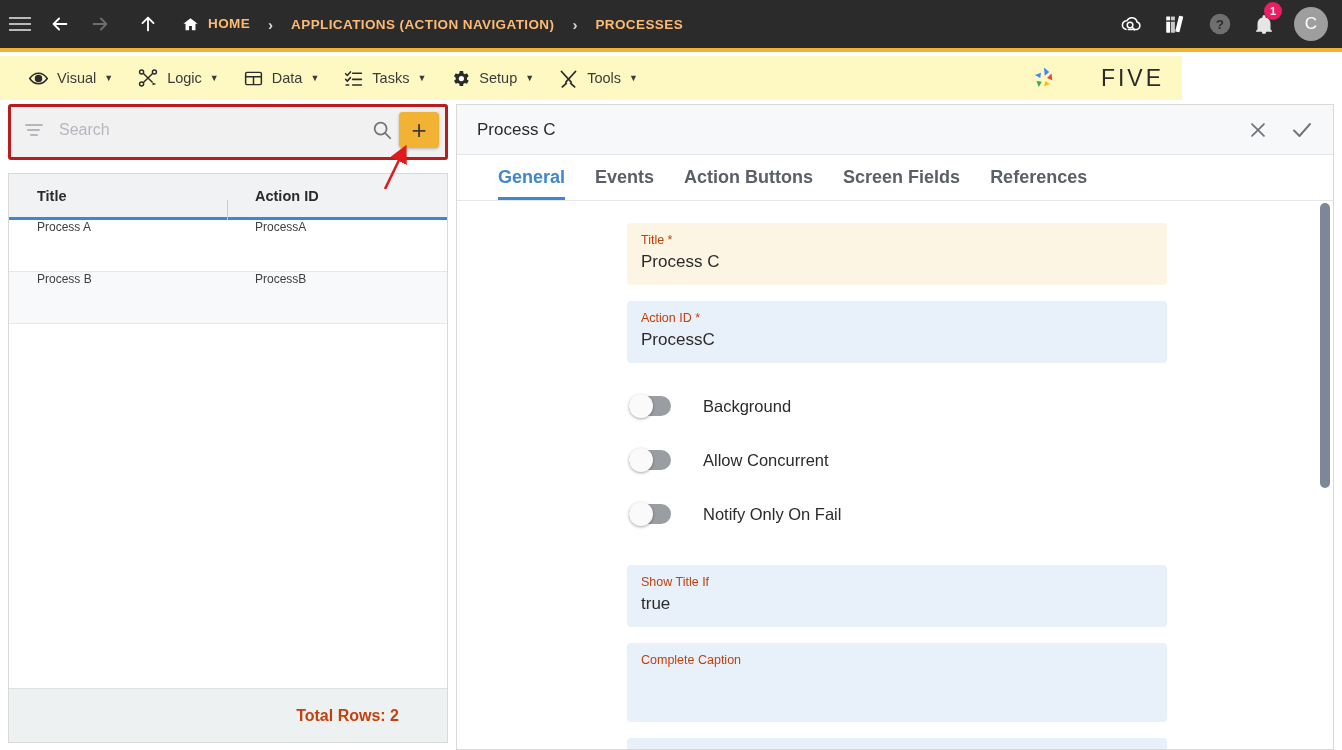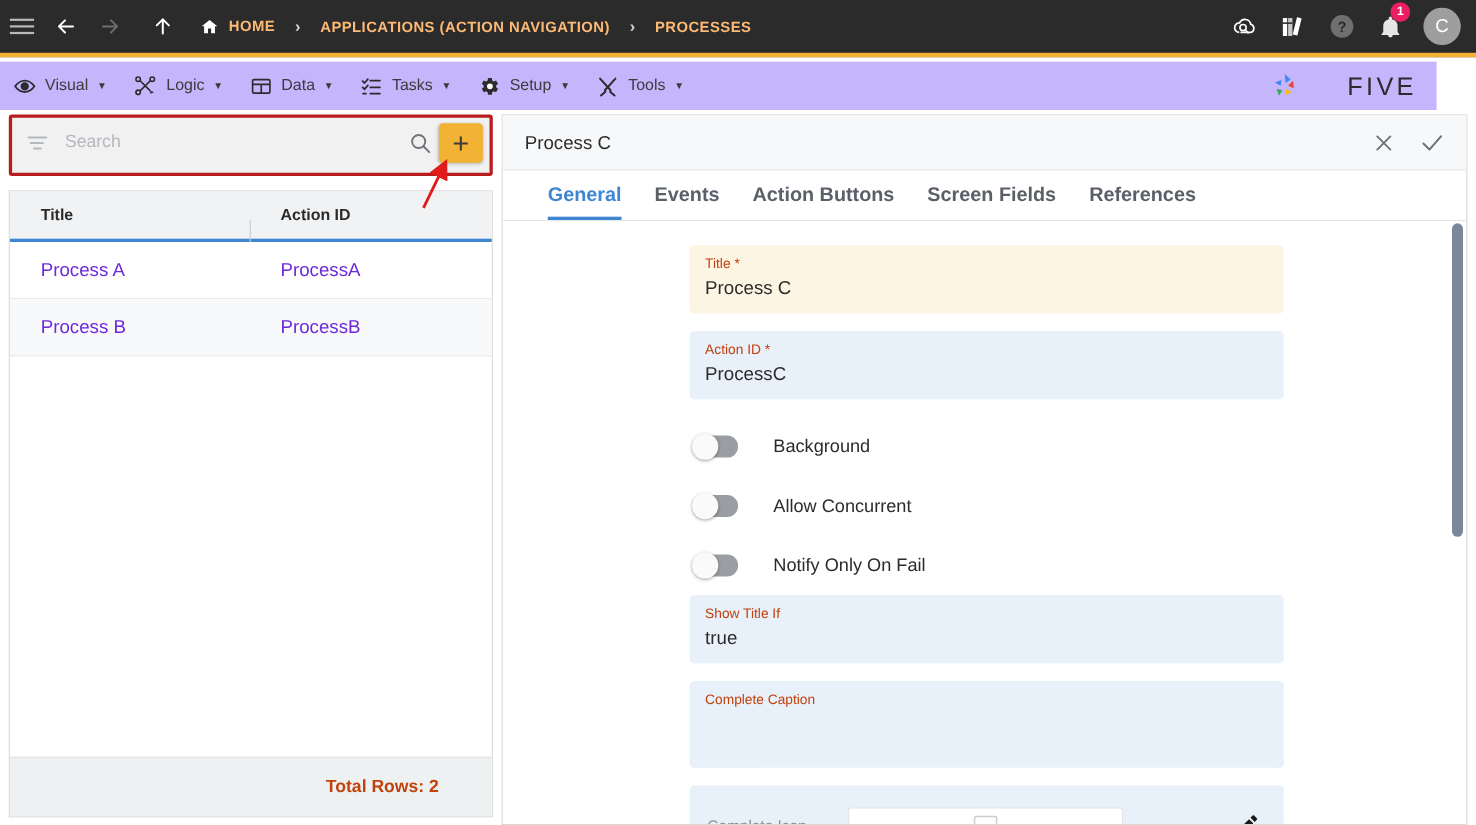--- a/index.html
+++ b/index.html
@@ -42,22 +42,22 @@
     padding: 0 4px;
   }
   .avatar {
     width: 34px; height: 34px; border-radius: 50%; background: #9e9e9e;
     color: #fff; font-size: 17px; display: flex; align-items: center;
     justify-content: center; margin-left: 8px; cursor: pointer;
   }
 
   
   .menubar {
-    position: absolute; top: 56px; left: 0; width: 1306px; height: 44px;
-    background: #c4b5fd; display: flex; align-items: center; 
+    position: absolute; top: 56px; left: 0; width: 1182px; height: 44px;
+    background: #fef9c3; display: flex; align-items: center; padding-left: 16px;
   }
   .menu-item {
     display: flex; align-items: center; height: 44px; padding: 0 12px;
     color: #3b3b3b; font-size: 14.5px; cursor: pointer; white-space: nowrap;
   }
   .menu-item .mi-ico { margin-right: 8px; display: flex; align-items: center; }
   .menu-item .caret { margin-left: 8px; font-size: 9px; color: #3b3b3b; }
   .brand {
     margin-left: auto; margin-right: 18px; display: flex; align-items: center;
     cursor: pointer;
@@ -107,22 +107,22 @@
     position: relative;
   }
   .th-title { width: 218px; }
   .th-action { flex: 1; }
   .th-action:before {
     content: ""; position: absolute; left: 0; top: 12px; width: 1px; height: 20px;
     background: #c8ccd2;
   }
   .grid-body { flex: 1; overflow: hidden; }
   .grid-row {
-    display: flex; align-items: center; height: 52px; font-size: 17px;
-    color: #6d28d9; border-bottom: 1px solid #e8e8e8; cursor: pointer;
+    display: flex; height: 52px; font-size: 12px;
+    color: #404040; border-bottom: 1px solid #e8e8e8; cursor: pointer;
   }
   .grid-row.alt { background: #f8f9fa; }
   .grid-row .td { padding-left: 28px; }
   .td-title { width: 218px; }
   .td-action { flex: 1; }
   .grid-foot {
     height: 54px; background: #eef1f2; border-top: 1px solid #dfe2e4;
     display: flex; align-items: center; justify-content: flex-end;
     padding-right: 48px; font-size: 16px; font-weight: bold; color: #c2410c;
     flex: none;
@@ -474,21 +474,21 @@
           <div class="toggle-label">Allow Concurrent</div>
         </div>
 
         <div class="toggle-row">
           <div class="toggle">
               <span class="knob"></span>
             </div>
           <div class="toggle-label">Notify Only On Fail</div>
         </div>
 
-        <div class="field blue" style="margin-top:0">
+        <div class="field blue" style="margin-top:24px">
           <div class="field-label">Show Title If</div>
           <div class="field-value">true</div>
         </div>
 
         <div class="field blue tall">
           <div class="field-label">Complete Caption</div>
           <div class="field-value"></div>
         </div>
 
         <div class="icon-field">

